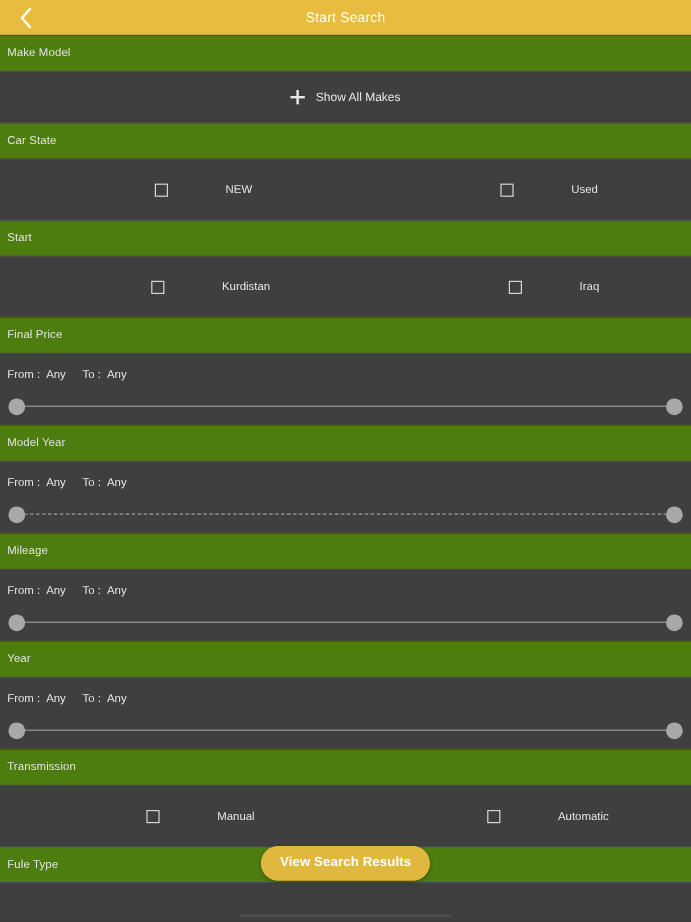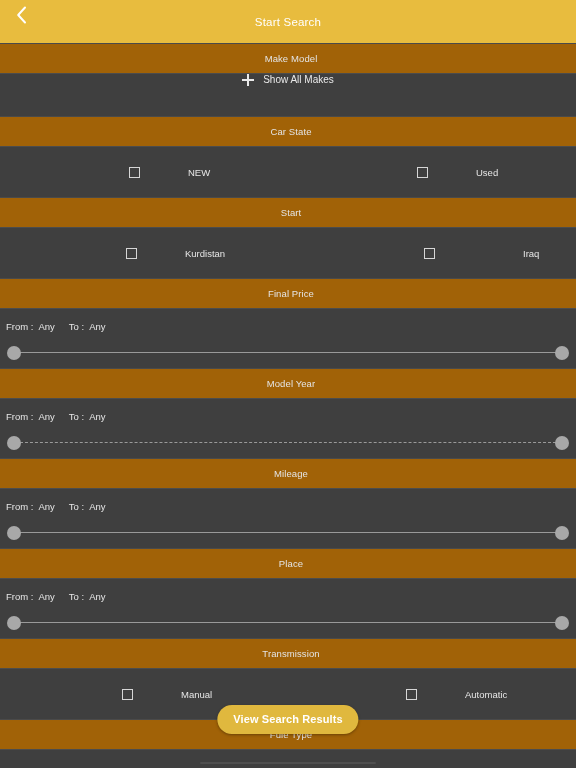--- a/index.html
+++ b/index.html
@@ -19,21 +19,21 @@
     position: relative;
     width: 576px;
     height: 768px;
     background: #3f3f3f;
     overflow: hidden;
   }
 
   
   .header {
     position: relative;
-    height: 43px;
+    height: 29px;
     background: #e8bc3e;
     display: flex;
     align-items: center;
     justify-content: center;
   }
   .header-title {
     font-size: 11.5px;
     color: #ffffff;
     letter-spacing: 0.2px;
     font-weight: 400;
@@ -47,45 +47,44 @@
     display: flex;
     align-items: center;
     justify-content: center;
     cursor: pointer;
   }
   .back-btn svg { display: block; }
 
   
   .section-header {
     height: 31px;
-    background: #a16207;
+    background: #4d7c0f;
     display: flex;
     align-items: center;
     padding-left: 6px;
     box-sizing: border-box;
     border-bottom: 1px solid #4c4c4c;
     border-top: 1px solid #4a4a4a;
-    justify-content: center;
   }
   .section-header-label {
     font-size: 9.5px;
     color: #e4e4e4;
     letter-spacing: 0.1px;
   }
 
   .section-body {
     background: #3f3f3f;
     box-sizing: border-box;
   }
 
   
   .makes-row {
     height: 42px;
     display: flex;
-    align-items: flex-start;
+    align-items: center;
     justify-content: center;
     cursor: pointer;
   }
   .plus-icon {
     width: 12px;
     height: 12px;
     position: relative;
     margin-right: 9px;
   }
   .plus-icon::before, .plus-icon::after {
@@ -113,21 +112,21 @@
   }
   .check-item {
     position: absolute;
     display: flex;
     align-items: center;
     cursor: pointer;
   }
   .check-item.left  { left: 129px; }
   .check-item.right { left: 417px; }
   .check-item.left.place  { left: 126px; }
-  .check-item.right.place { left: 424px; gap: 40px; }
+  .check-item.right.place { left: 424px; }
   .check-item.left.trans  { left: 122px; }
   .check-item.right.trans { left: 406px; justify-content: space-between; }
 
   .checkbox {
     width: 11px;
     height: 11px;
     border: 1.4px solid #d6d6d6;
     box-sizing: border-box;
     background: transparent;
     flex: none;
@@ -330,21 +329,21 @@
       </div>
       <div class="slider">
         <div class="slider-track"></div>
         <div class="slider-thumb lo"></div>
         <div class="slider-thumb hi"></div>
       </div>
     </div>
   </div>
 
   <div class="section-header">
-    <span class="section-header-label">Place</span>
+    <span class="section-header-label">Year</span>
   </div>
   <div class="section-body">
     <div class="range-row">
       <div class="range-values">
         <span class="rv-key">From :</span><span class="rv-gap-sm"></span><span class="rv-val">Any</span><span class="rv-gap-lg"></span><span class="rv-key">To :</span><span class="rv-gap-sm"></span><span class="rv-val">Any</span>
       </div>
       <div class="slider">
         <div class="slider-track"></div>
         <div class="slider-thumb lo"></div>
         <div class="slider-thumb hi"></div>

